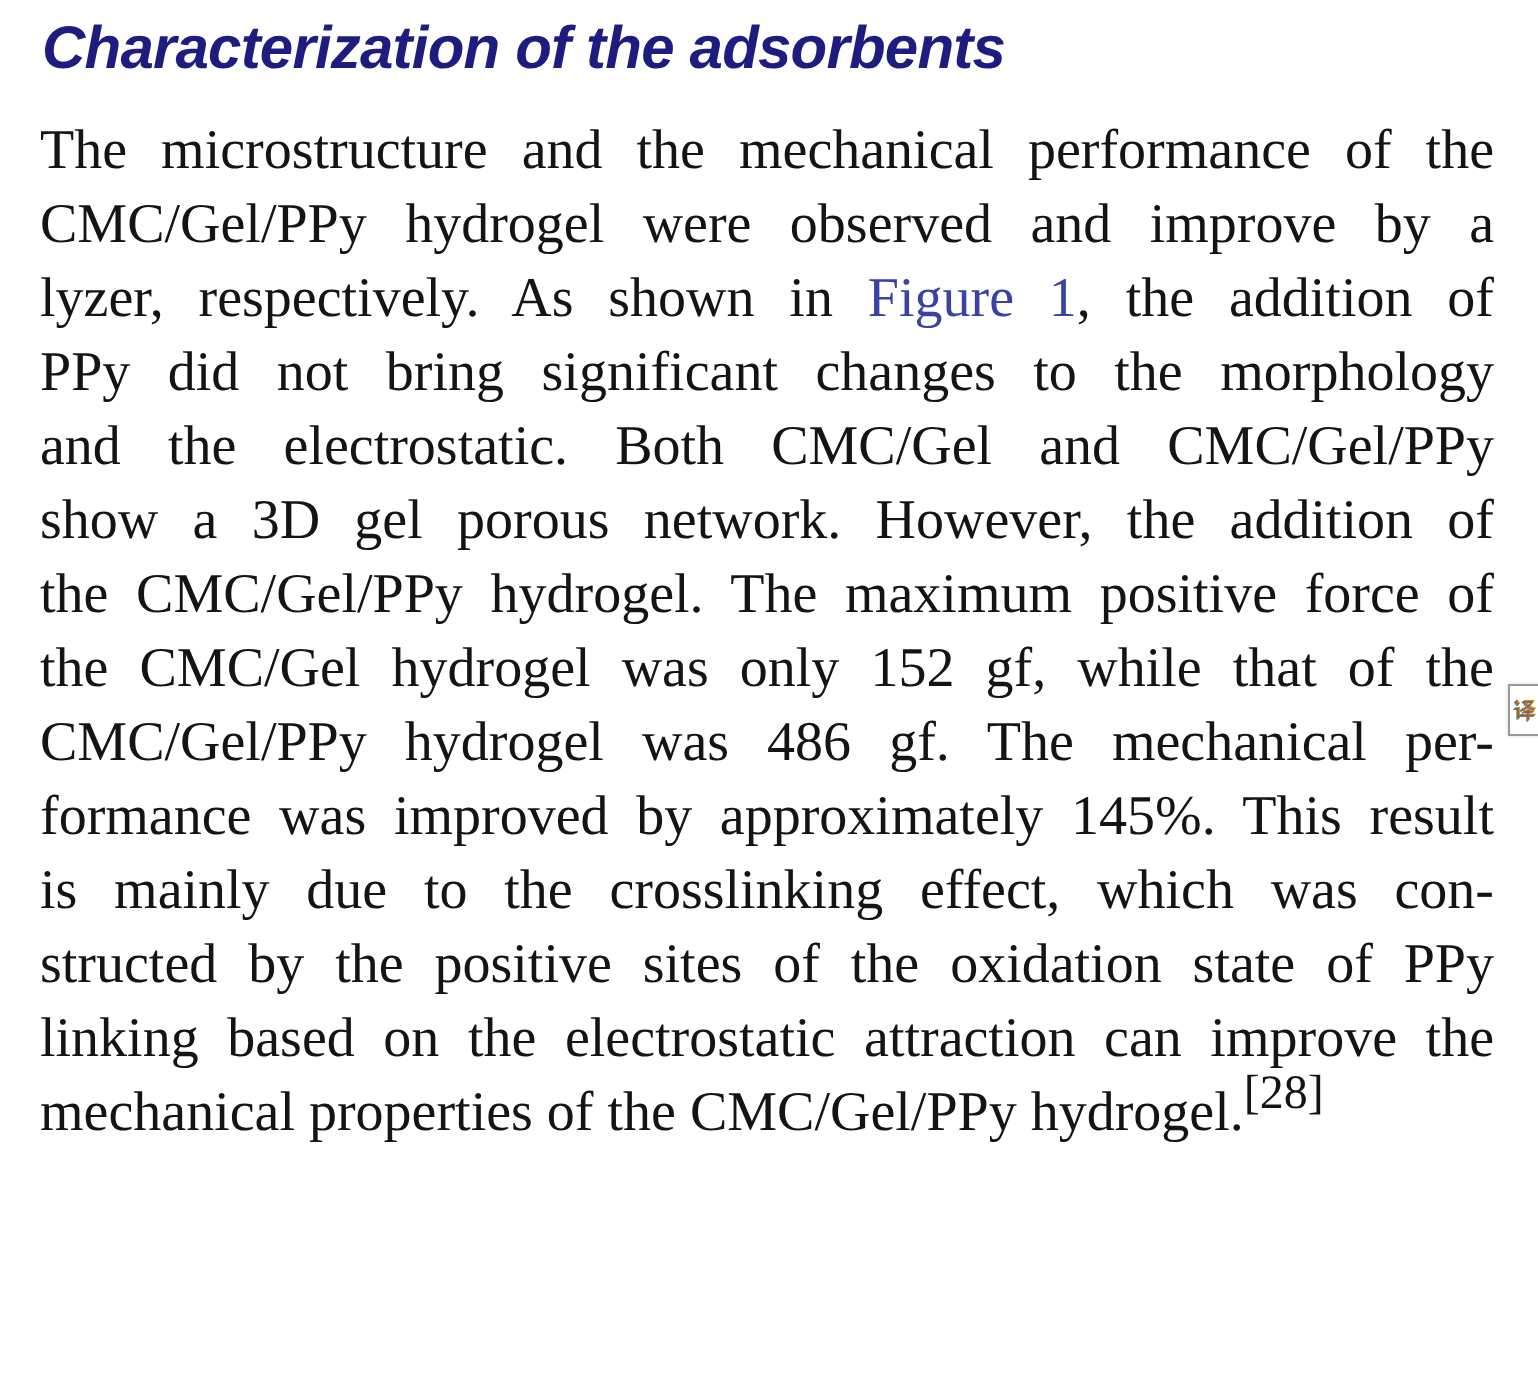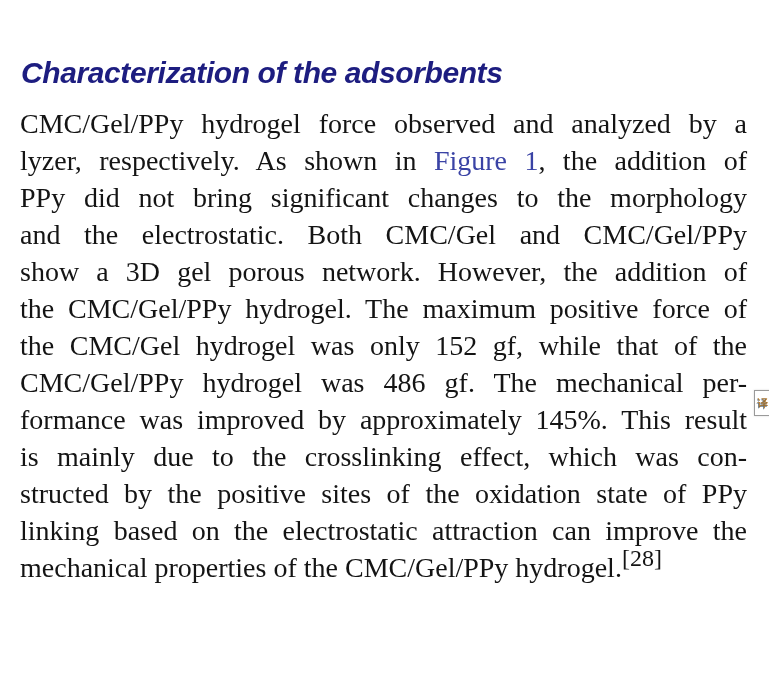--- a/index.html
+++ b/index.html
@@ -12,21 +12,20 @@
   html, body {
     width: 769px; height: 694px;
     background: var(--page-bg);
     overflow: hidden;
     font-family: "Liberation Serif", serif;
   }
   .page {
     position: relative;
     width: 769px; height: 562px;
     background: var(--page-bg);
-    margin-top: 48px;
   }
   .section-heading {
     position: absolute;
     left: 21px; top: 8px;
     font-family: "Liberation Sans", sans-serif;
     font-style: italic;
     font-weight: bold;
     font-size: 30px;
     letter-spacing: -0.4px;
     color: var(--heading-color);
@@ -83,21 +82,22 @@
   }
 </style>
 </head>
 <body>
 
 <div class="page">
 
   <h2 class="section-heading">Characterization of the adsorbents</h2>
 
   <div class="paragraph">
-      <div class="line"><span>CMC/Gel/PPy hydrogel force observed and analyzed by a</span></div>
+      <div class="line"><span>The microstructure and the mechanical performance of the</span></div>
+      <div class="line"><span>CMC/Gel/PPy hydrogel were observed and improve by a</span></div>
       <div class="line"><span>lyzer, respectively. As shown in </span><span class="link">Figure 1</span><span>, the addition of</span></div>
       <div class="line"><span>PPy did not bring significant changes to the morphology</span></div>
       <div class="line"><span>and the electrostatic. Both CMC/Gel and CMC/Gel/PPy</span></div>
       <div class="line"><span>show a 3D gel porous network. However, the addition of</span></div>
       <div class="line"><span>the CMC/Gel/PPy hydrogel. The maximum positive force of</span></div>
       <div class="line"><span>the CMC/Gel hydrogel was only 152 gf, while that of the</span></div>
       <div class="line"><span>CMC/Gel/PPy hydrogel was 486 gf. The mechanical per-</span></div>
       <div class="line"><span>formance was improved by approximately 145%. This result</span></div>
       <div class="line"><span>is mainly due to the crosslinking effect, which was con-</span></div>
       <div class="line"><span>structed by the positive sites of the oxidation state of PPy</span></div>

